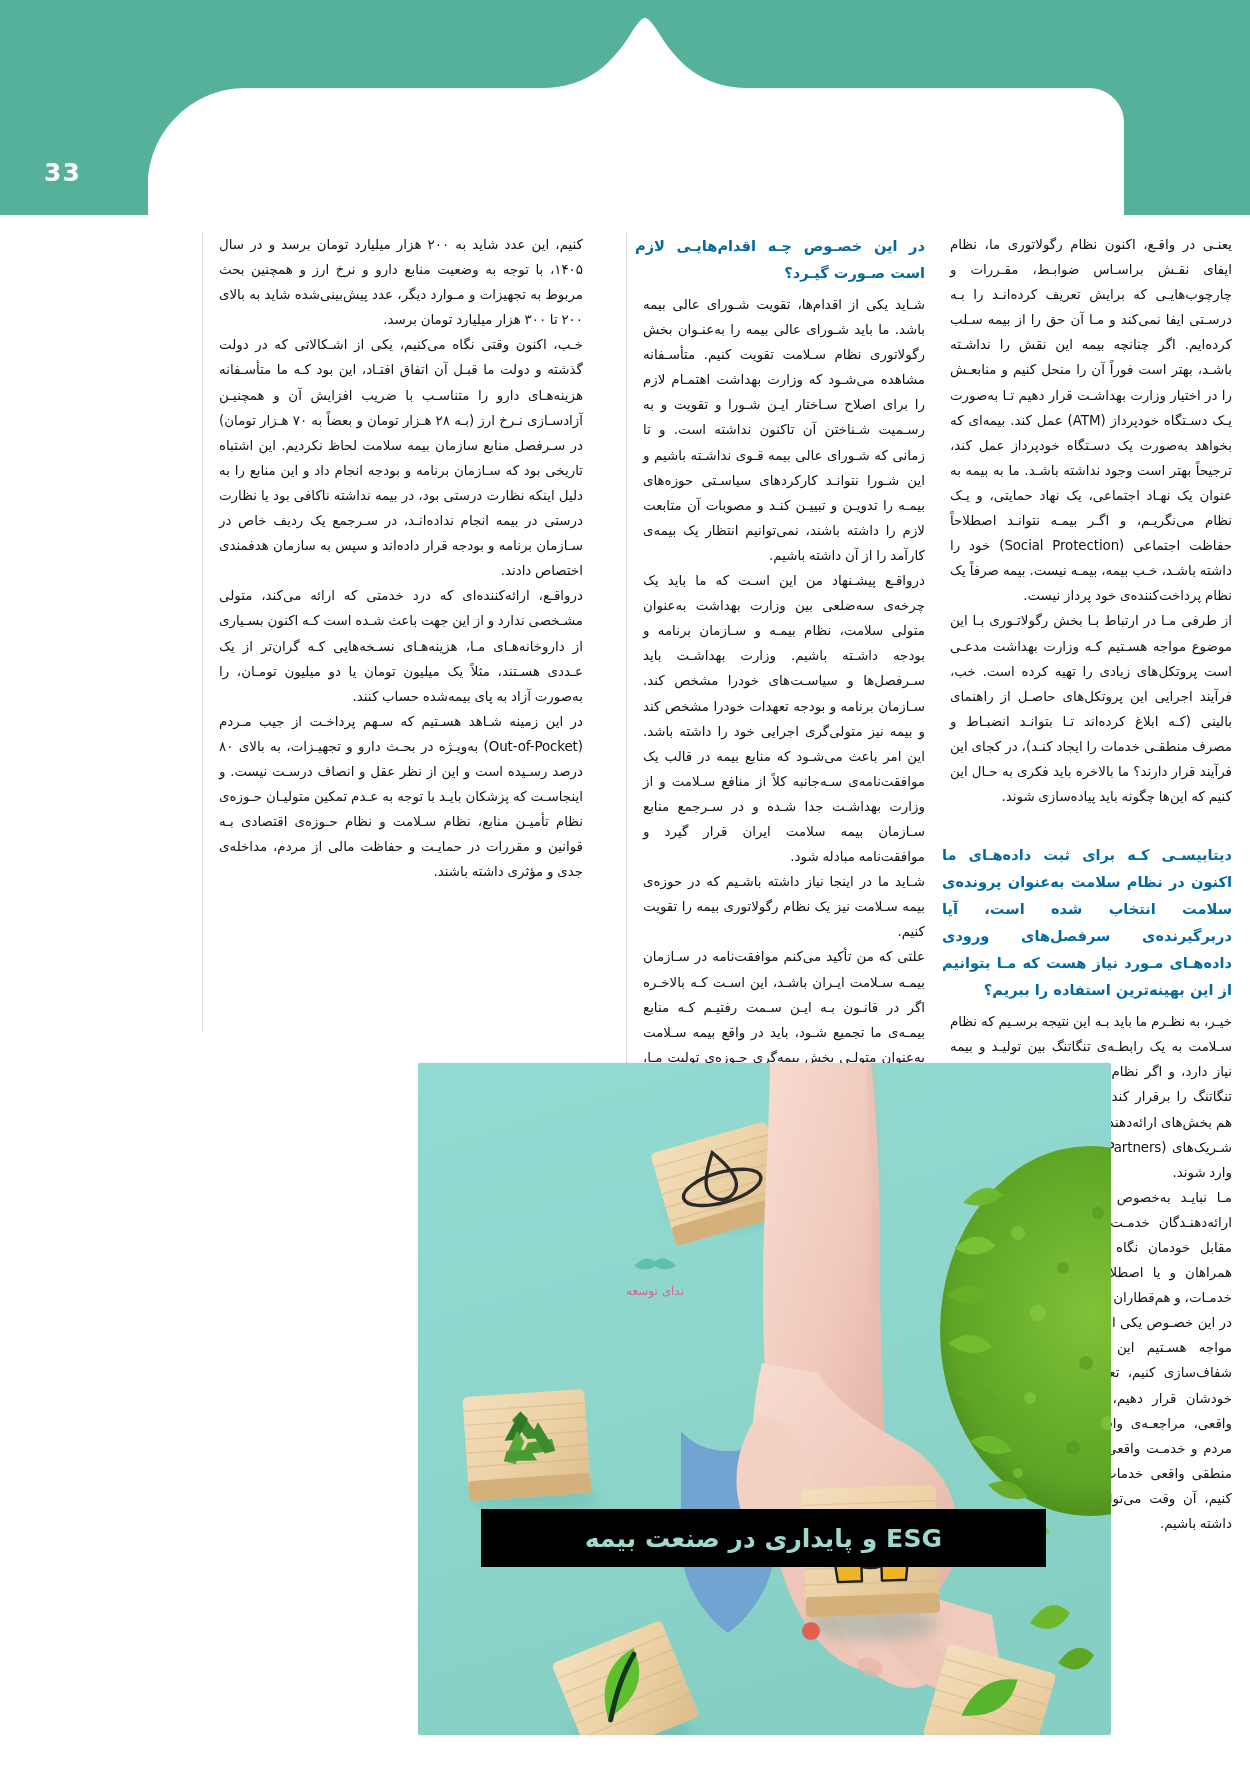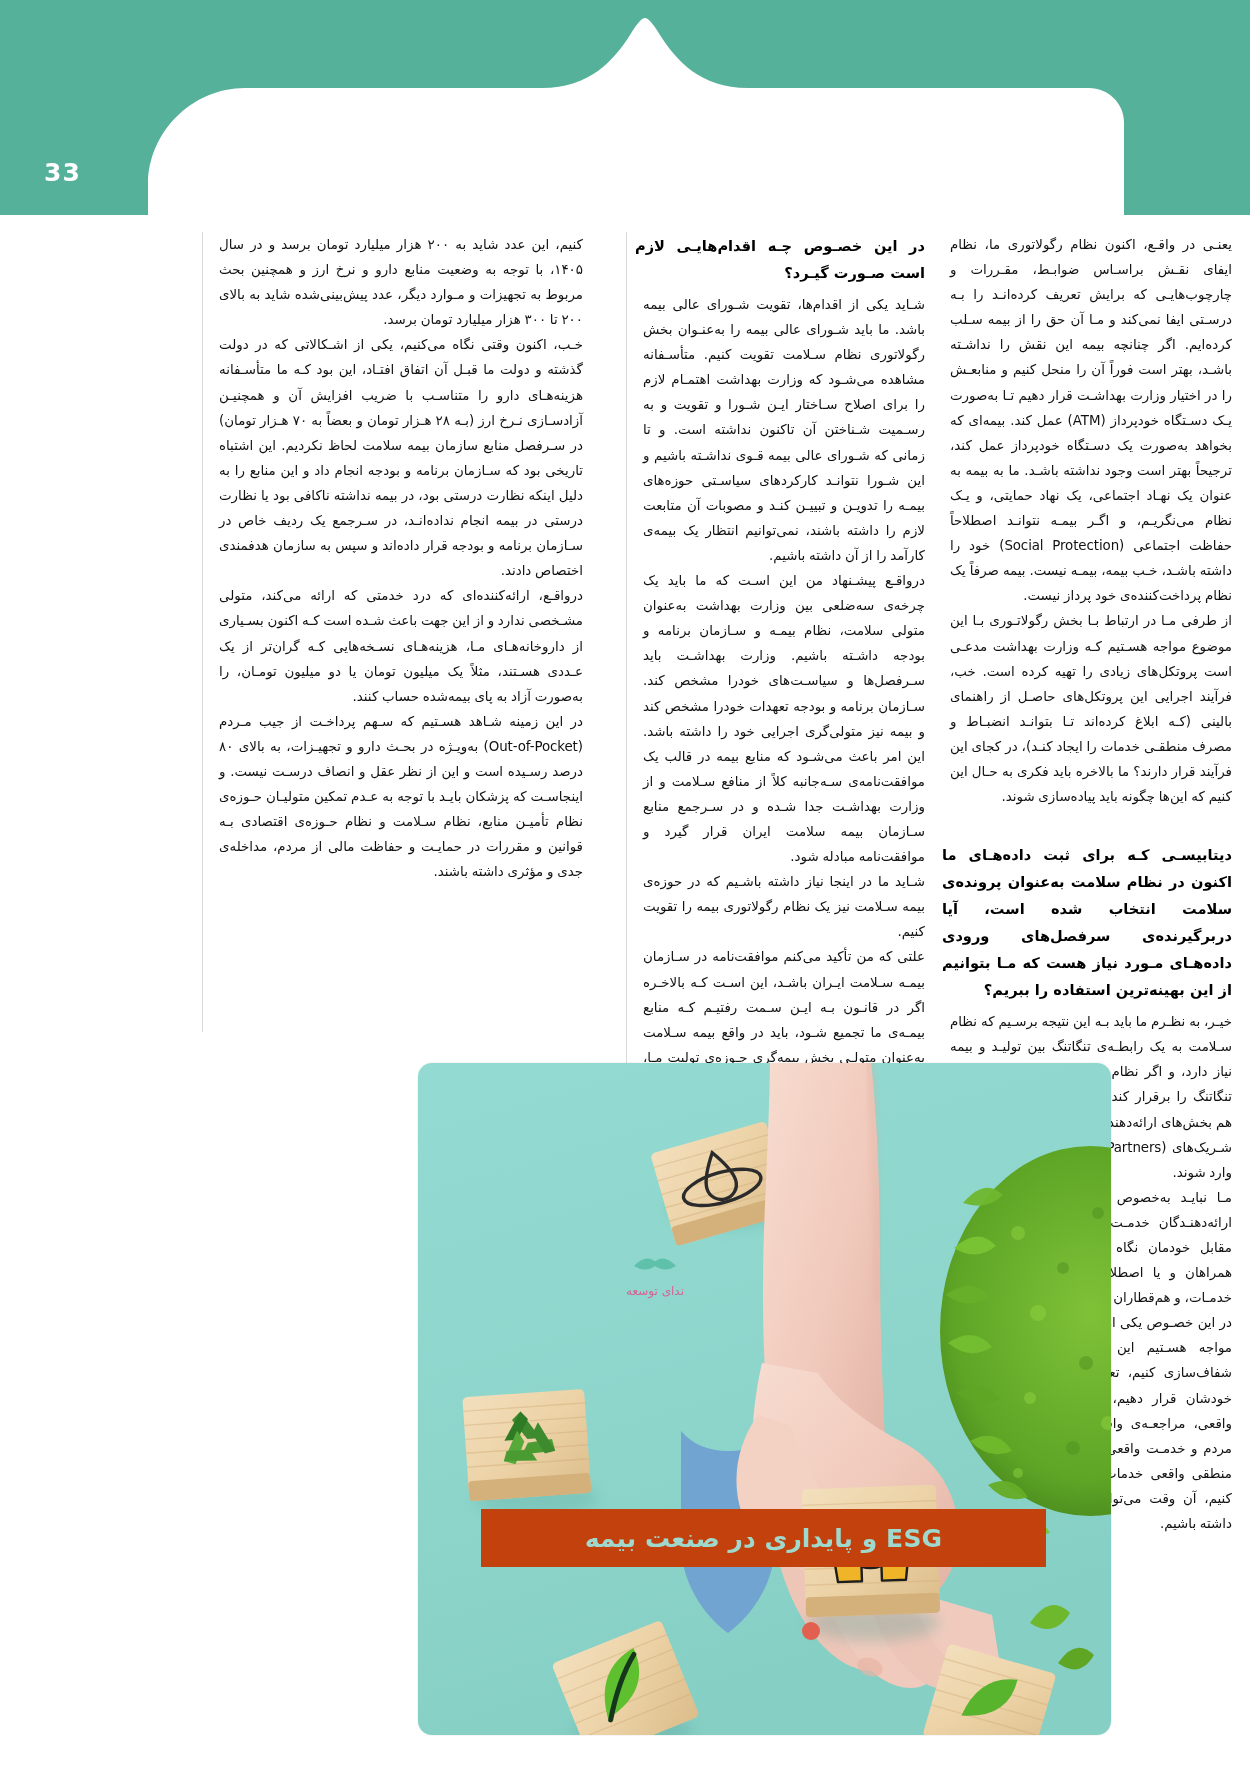--- a/index.html
+++ b/index.html
@@ -76,48 +76,48 @@
     letter-spacing: -0.1px;
     word-spacing: -0.5px;
   }
   p.body + p.body { margin-top: 0px; }
 
   h2.qhead {
     margin: 0 0 6px 0;
     font-size: 14.6px;
     line-height: 27px;
     font-weight: 700;
-    color: #000000;
+    color: #0369a1;
     text-align: justify;
     direction: rtl;
   }
   h2.qhead.first { margin-top: 0; }
   h2.qhead.spaced { margin-top: 32px; }
 
   
   .photo-wrap {
     position: absolute;
     left: 418px;
     top: 1063px;
     width: 693px;
     height: 672px;
-    border-radius: 14px;
+    border-radius: 2px;
     overflow: hidden;
     z-index: 4;
     box-shadow: 0 0 0 1px rgba(0,0,0,0.04);
   }
   .photo-wrap svg { display:block; width:100%; height:100%; }
 
   .photo-caption {
     position: absolute;
     left: 63px;
     bottom: 168px;
     width: 565px;
     height: 58px;
-    background: #c2410c;
+    background: #000000;
     display: flex;
     align-items: center;
     justify-content: center;
     z-index: 6;
   }
   .photo-caption span {
     color: #9fd9cd;
     font-size: 25px;
     font-weight: 600;
     direction: rtl;

